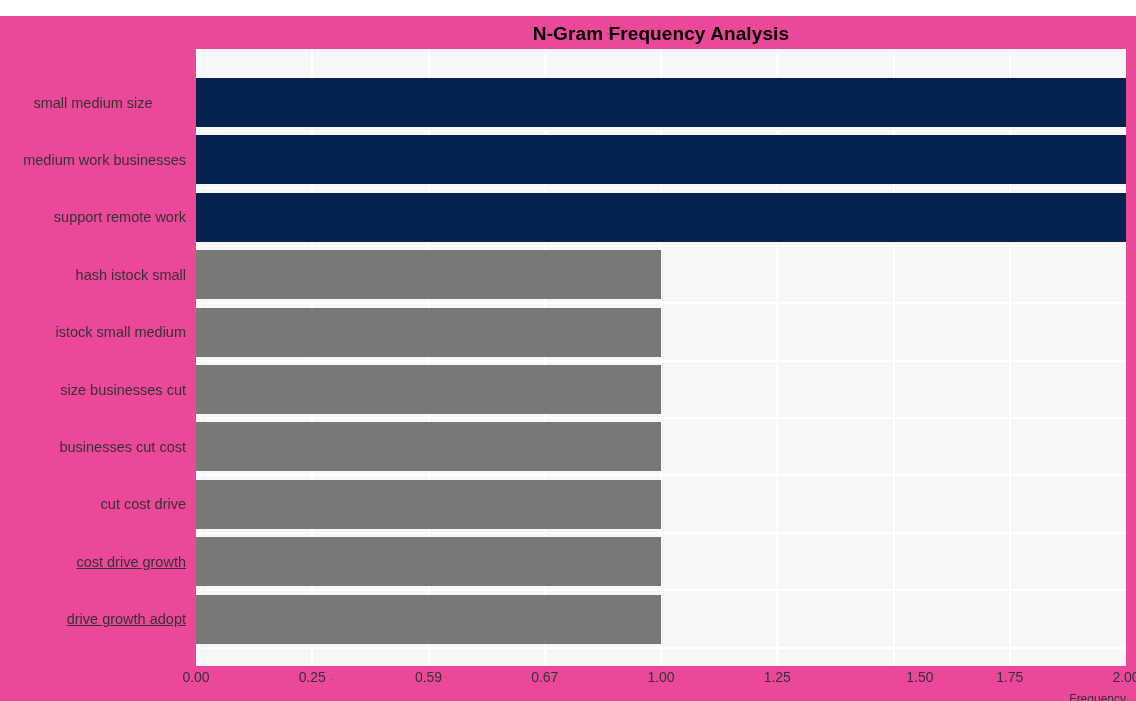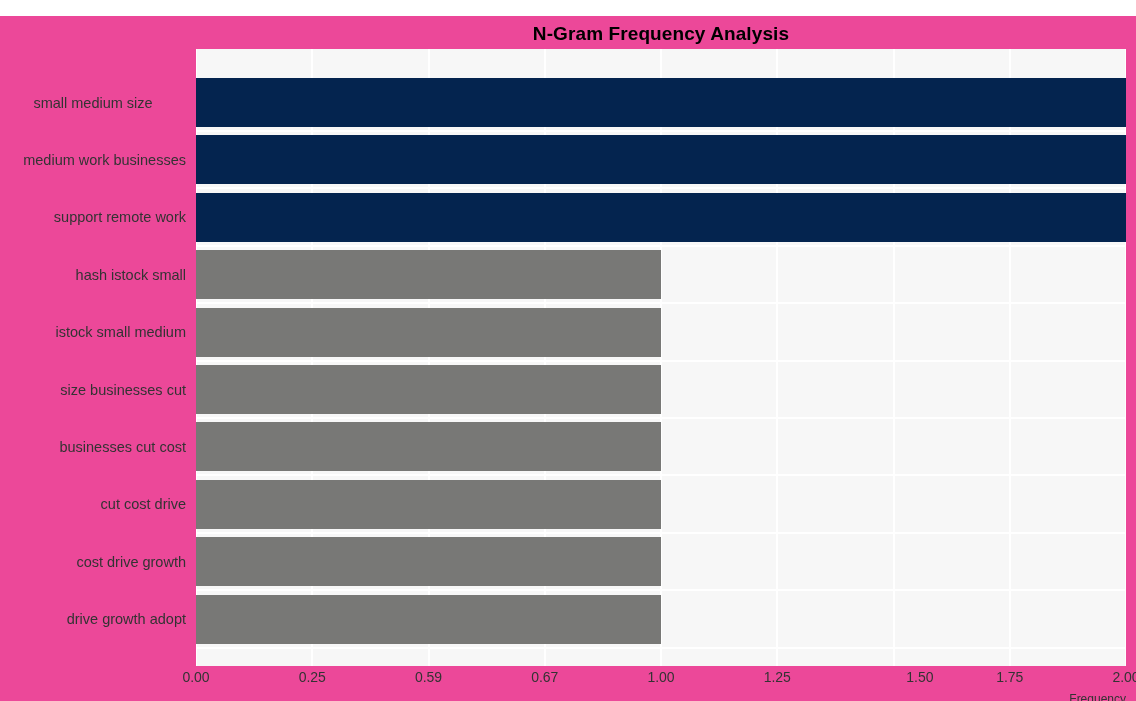--- a/index.html
+++ b/index.html
@@ -154,22 +154,22 @@
 
   <div id="ytick-labels">
       <div class="ytick-box" style="top: 77.5px; color: rgb(51, 51, 51); text-align: center;">small medium size</div>
       <div class="ytick-box" style="top: 134.9px; color: rgb(51, 51, 51);">medium work businesses</div>
       <div class="ytick-box" style="top: 192.3px; color: rgb(51, 51, 51);">support remote work</div>
       <div class="ytick-box" style="top: 249.7px; color: rgb(51, 51, 51);">hash istock small</div>
       <div class="ytick-box" style="top: 307.1px; color: rgb(51, 51, 51);">istock small medium</div>
       <div class="ytick-box" style="top: 364.5px; color: rgb(51, 51, 51);">size businesses cut</div>
       <div class="ytick-box" style="top: 421.9px; color: rgb(51, 51, 51);">businesses cut cost</div>
       <div class="ytick-box" style="top: 479.3px; color: rgb(51, 51, 51);">cut cost drive</div>
-      <div class="ytick-box" style="top: 536.7px; color: rgb(51, 51, 51);">cost drive growth</div>
-      <div class="ytick-box" style="top: 594.1px; color: rgb(51, 51, 51);">drive growth adopt</div>
+      <div class="ytick-box" style="top: 536.7px; color: rgb(51, 51, 51); text-decoration: underline;">cost drive growth</div>
+      <div class="ytick-box" style="top: 594.1px; color: rgb(51, 51, 51); text-decoration: underline;">drive growth adopt</div>
     </div>
   <div id="xtick-labels">
       <div class="xtick" style="left: 196px; color: rgb(51, 51, 51);">0.00</div>
       <div class="xtick" style="left: 312.25px; color: rgb(51, 51, 51);">0.25</div>
       <div class="xtick" style="left: 428.5px; color: rgb(51, 51, 51);">0.59</div>
       <div class="xtick" style="left: 544.75px; color: rgb(51, 51, 51);">0.67</div>
       <div class="xtick" style="left: 661px; color: rgb(51, 51, 51);">1.00</div>
       <div class="xtick" style="left: 777.25px; color: rgb(51, 51, 51);">1.25</div>
       <div class="xtick" style="left: 893.5px; color: rgb(51, 51, 51); text-align: right;">1.50</div>
       <div class="xtick" style="left: 1009.75px; color: rgb(51, 51, 51);">1.75</div>

